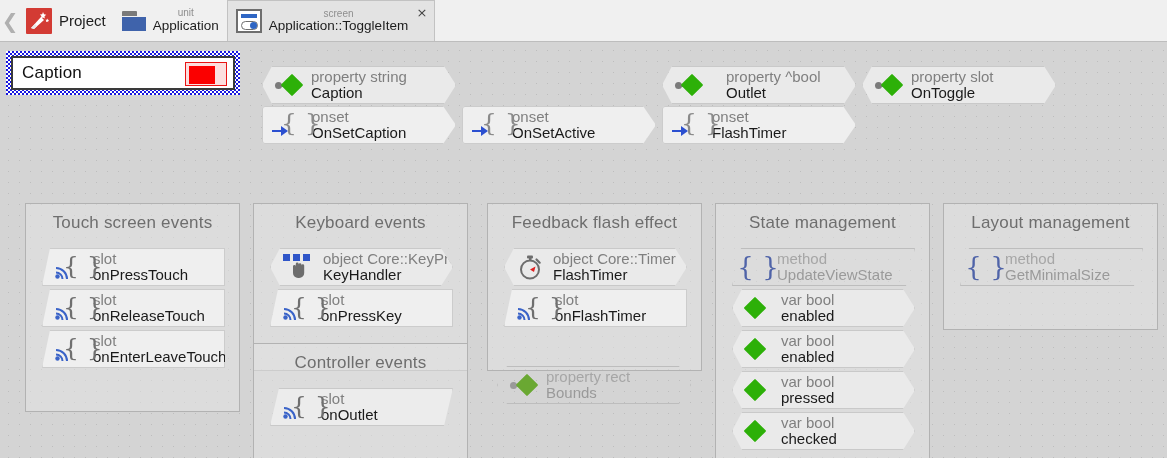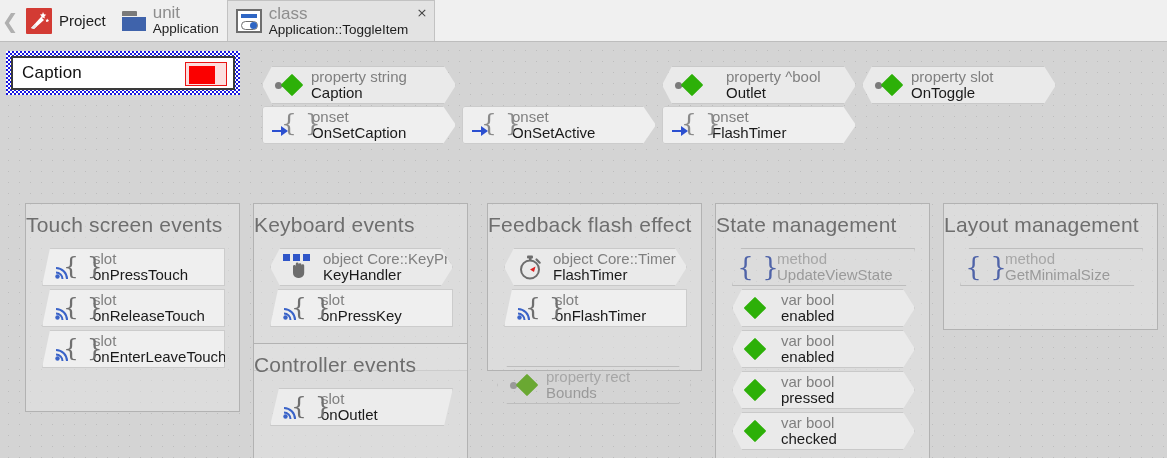--- a/index.html
+++ b/index.html
@@ -21,32 +21,32 @@
   }
   .back-chevron {
     width: 18px; height: 42px;
     display: flex; align-items: center; justify-content: center;
     color: #b0b0b0; font-size: 20px; line-height: 1;
     font-family: "DejaVu Sans", sans-serif;
     padding-left: 2px;
   }
   .tab {
     height: 40px; display: flex; align-items: center;
-    padding: 0 8px; gap: 7px; position: relative;
+    padding: 0 8px; gap: 7px; position: relative; text-align: center;
   }
   .tab.active {
     background: #e3e3e3;
     border: 1px solid #c2c2c2;
     border-bottom: none;
     height: 41px;
     padding-right: 26px;
   }
   .tab-icon { flex: 0 0 auto; }
   .tab-text { display: flex; flex-direction: column; justify-content: center; line-height: 1.05; }
-  .tab-kind { font-size: 17px; color: #8e8e8e; }
+  .tab-kind { font-size: 10px; color: #8e8e8e; }
   .tab-name { font-size: 13.5px; color: #1d1d1d; }
   .tab-close {
     position: absolute; right: 7px; top: 5px;
     font-size: 13px; color: #444; line-height: 1;
     font-family: "DejaVu Sans", sans-serif;
   }
 
   
   .icon-wizard {
     width: 26px; height: 26px; background: #d33b34;
@@ -240,21 +240,21 @@
   .g-timer { width: 30px; height: 28px; position: relative; }
   .g-timer svg { position: absolute; left: 0; top: 0; }
 
   
   .group {
     position: absolute;
     border: 1px solid #b2b2b2;
     background: rgba(225,225,225,0.55);
   }
   .group-title {
-    font-size: 21px; color: #6e6e6e;
+    text-align: center; font-size: 17px; color: #6e6e6e;
     padding-top: 9px; letter-spacing: .2px;
   }
 </style>
 </head>
 <body>
 
 <div class="topbar">
 
   <div class="back-chevron">❮</div>
 
@@ -283,21 +283,21 @@
     </div>
   </div>
 
   <div class="tab active">
     <div class="icon-class tab-icon">
       <span class="bar"></span>
         <span class="sw"></span>
         <span class="knob"></span>
     </div>
     <div class="tab-text">
-      <span class="tab-kind">class</span>
+      <span class="tab-kind">screen</span>
       <span class="tab-name">Application::ToggleItem</span>
     </div>
     <span class="tab-close">×</span>
   </div>
 </div>
 
 <div class="canvas">
 
   <div class="caption-widget">
     <div class="caption-inner">

